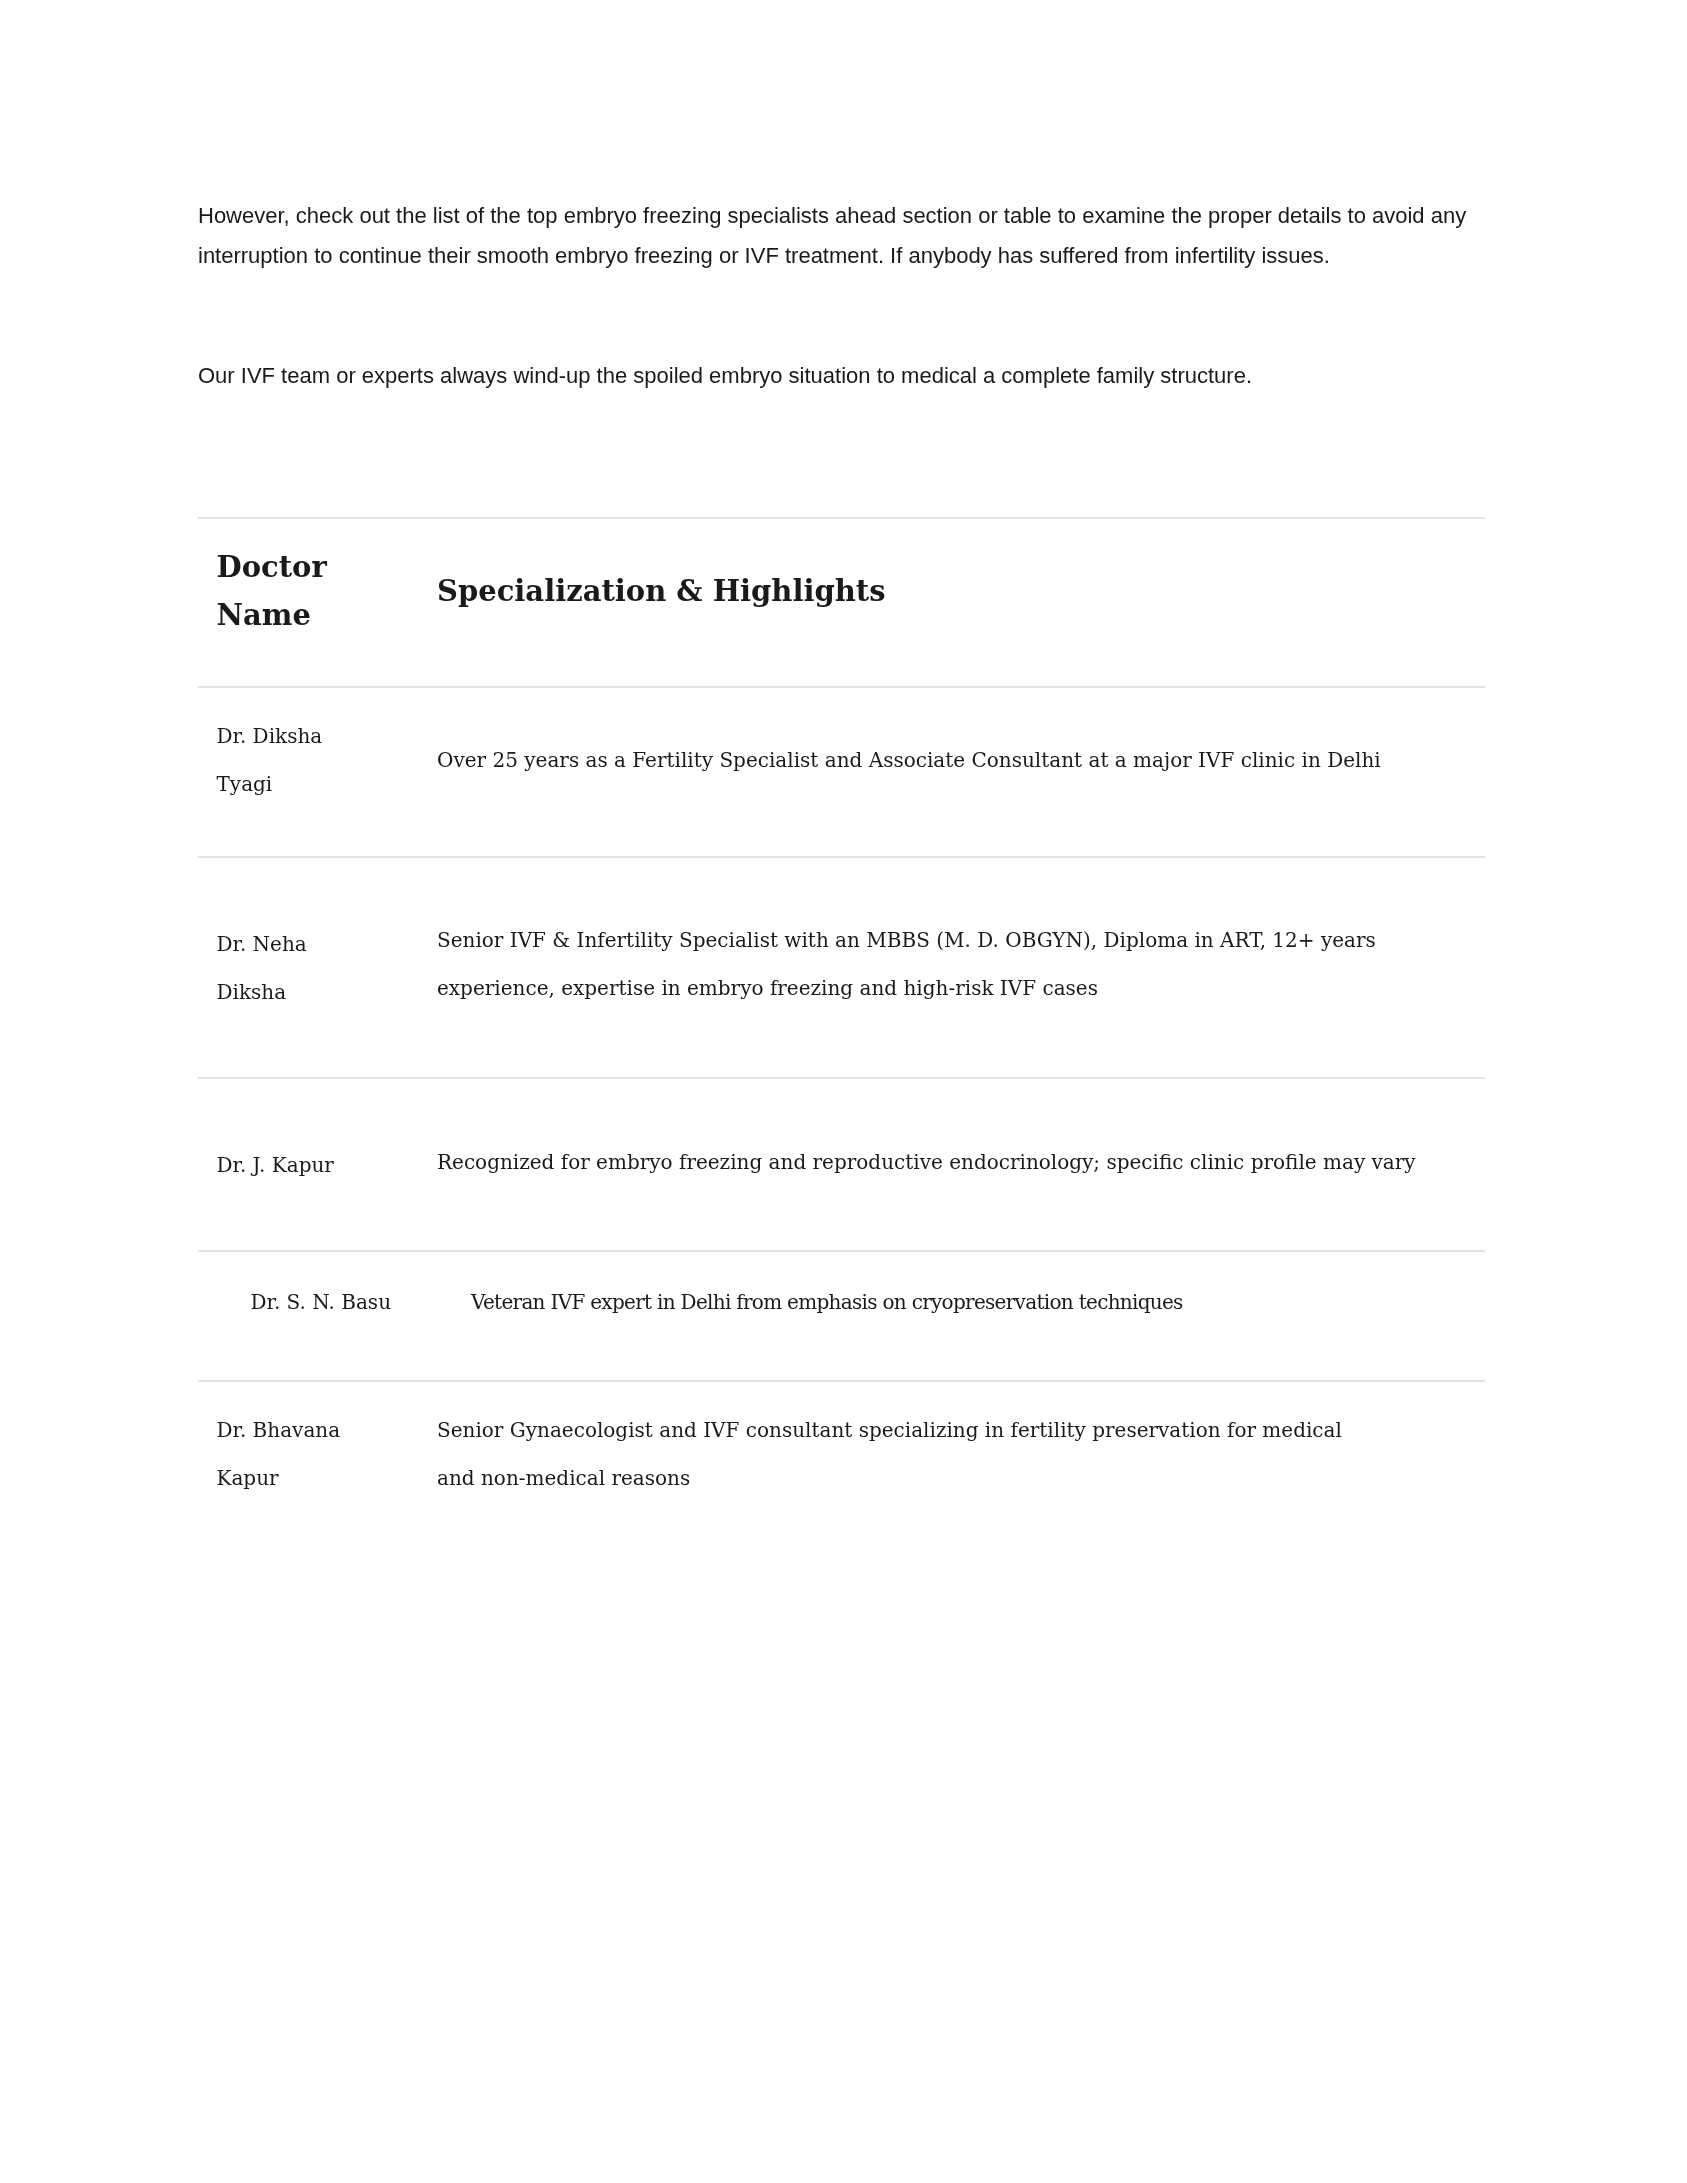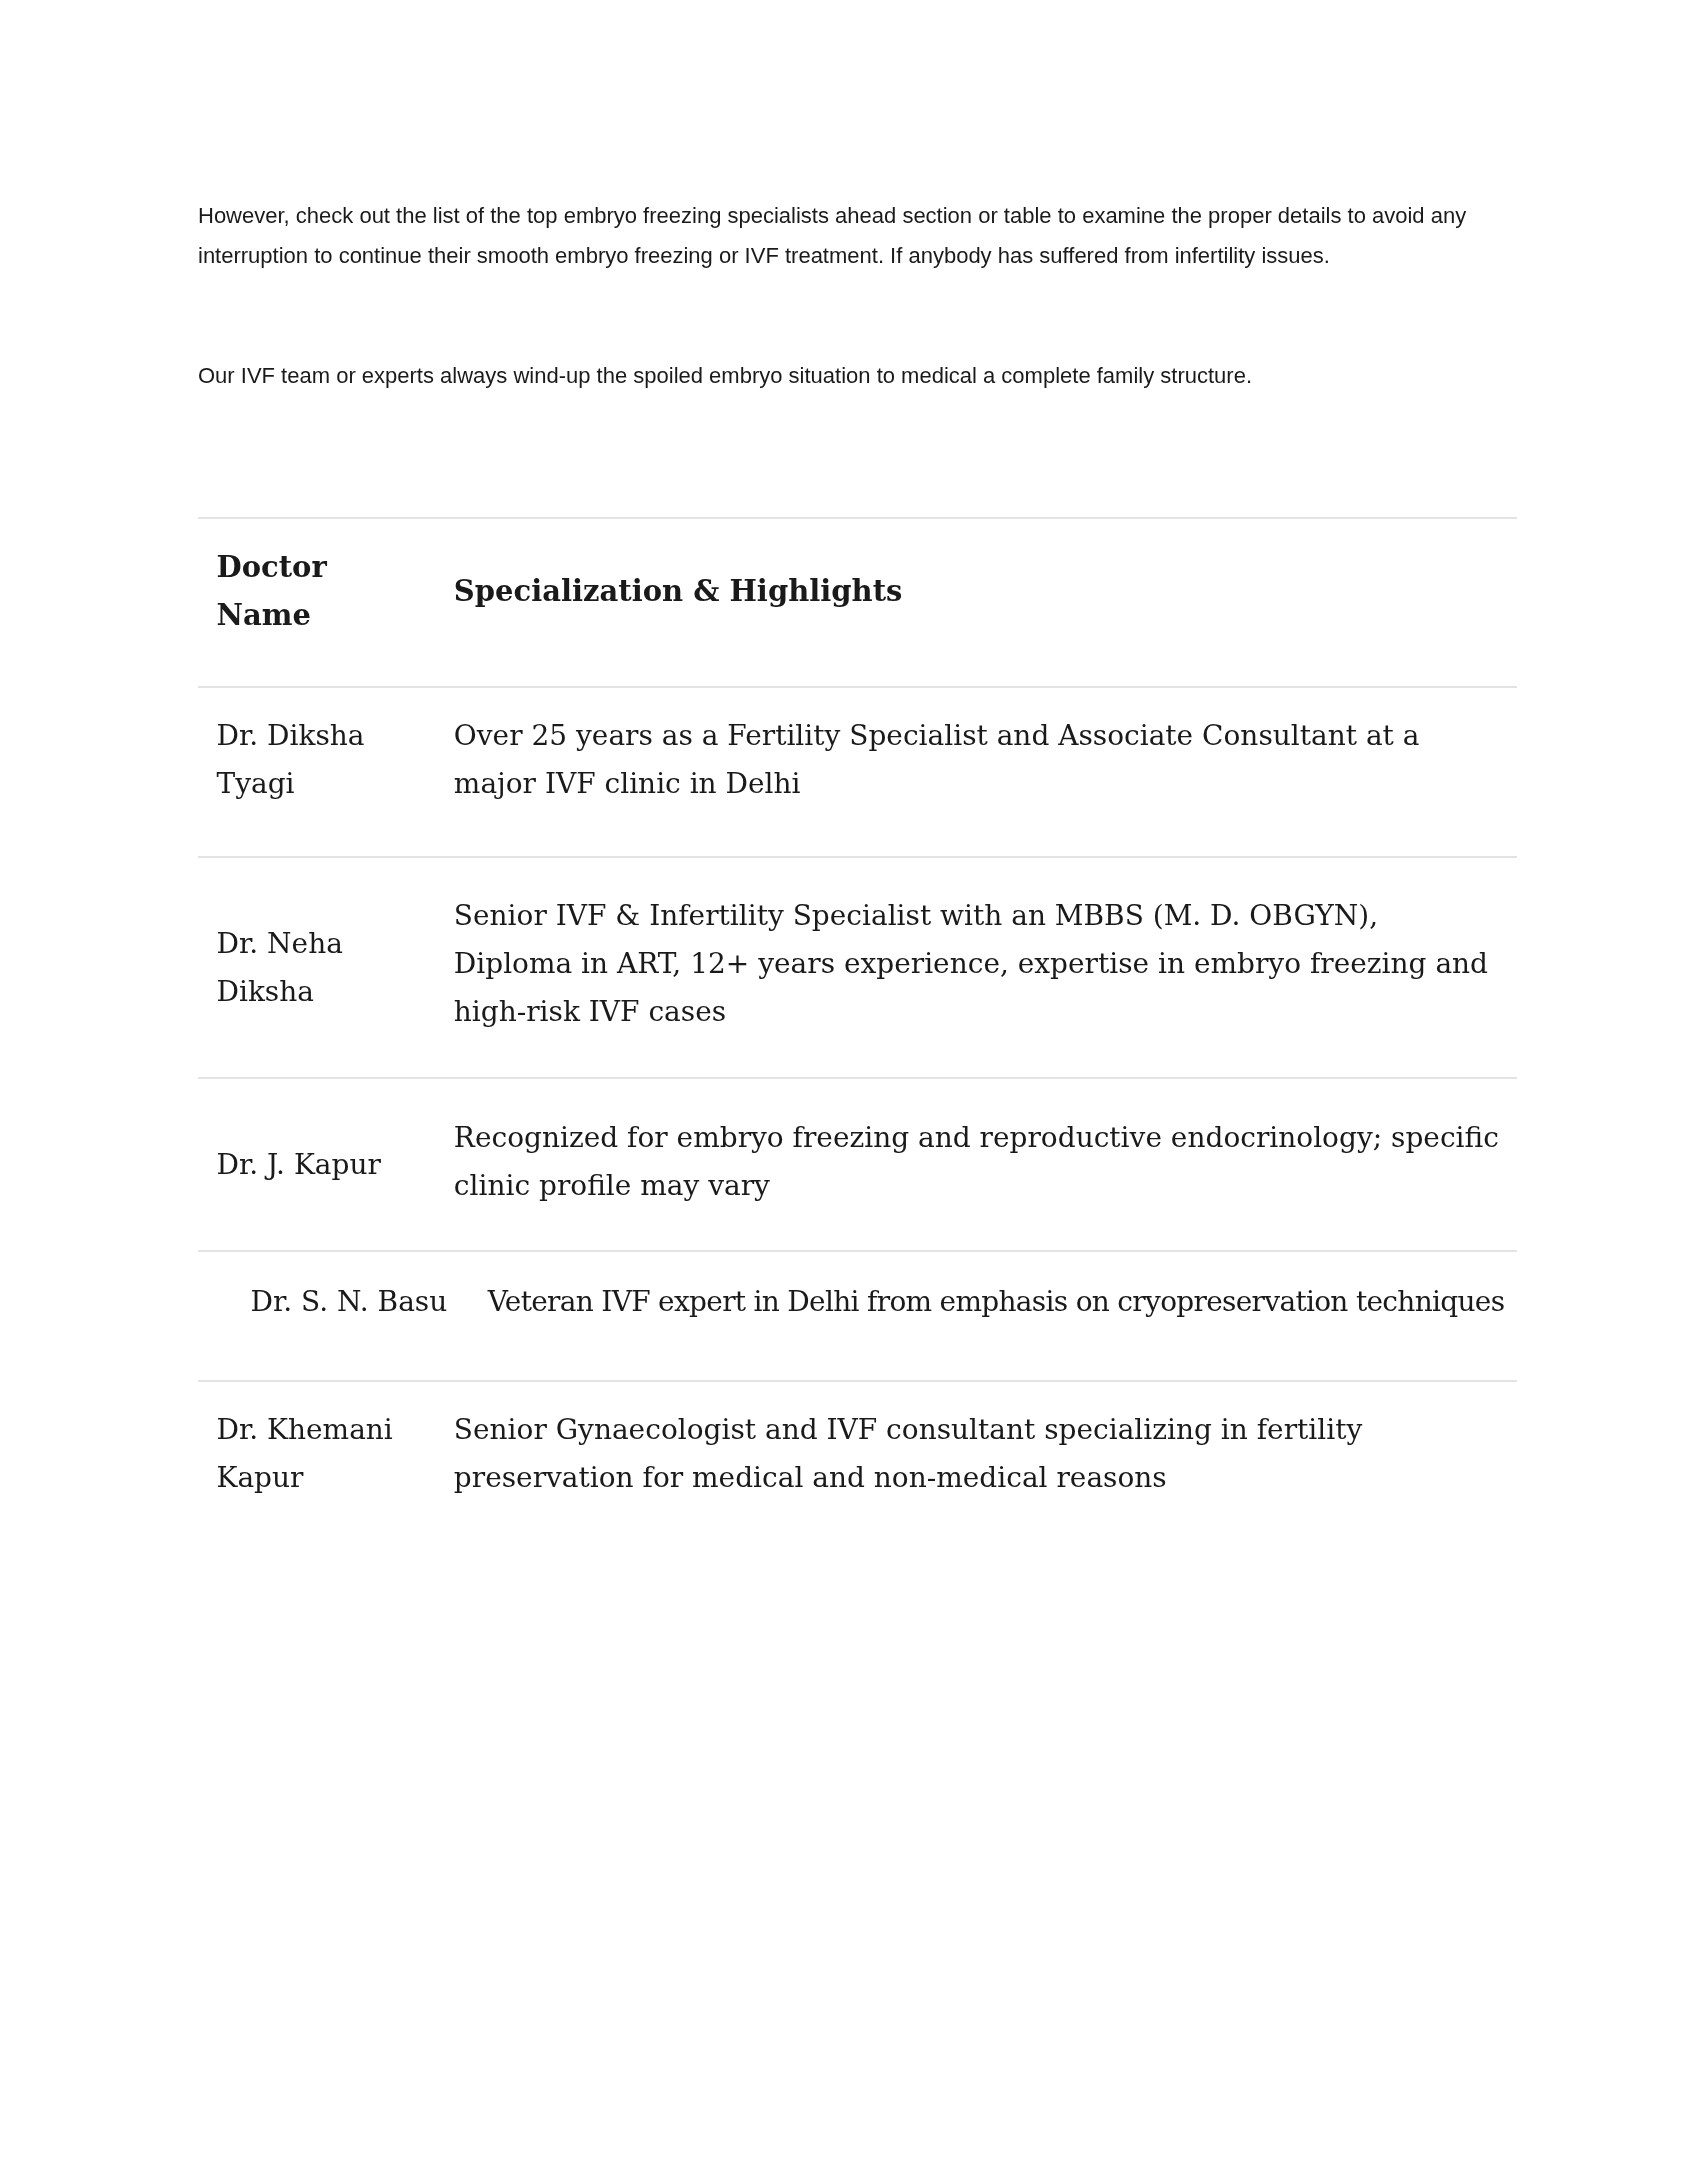--- a/index.html
+++ b/index.html
@@ -20,21 +20,21 @@
   .tbl {
     position: absolute;
     left: 0;
     top: 517px;
     width: 1287px;
     border-collapse: collapse;
     font-family: "DejaVu Serif", "Liberation Serif", serif;
     color: #1a1a1a;
   }
   .tbl td, .tbl th {
-    font-size: 28px;
+    font-size: 20px;
     line-height: 48px;
     vertical-align: middle;
     text-align: left;
     padding: 0;
     border-top: 2.6px solid #e3e3e3;
   }
   .tbl th { font-weight: bold; font-size: 29px; }
   .tbl .c1 { width: 239px; padding-left: 18.5px; padding-right: 6.6px; box-sizing: border-box; }
   .tbl .c2 { padding-right: 13px; }
   .tbl tr.hdr > * { height: 167px; }
@@ -96,21 +96,21 @@
     <tr class="r4">
       <td class="c1">
             <span class="cellinner" style="white-space:nowrap">Dr. S. N. Basu</span>
           </td>
       <td class="c2">
             <span class="cellinner" style="white-space:nowrap;letter-spacing:-0.7px">Veteran IVF expert in Delhi from emphasis on cryopreservation techniques</span>
           </td>
     </tr>
     <tr class="r5">
       <td class="c1">
-            <span class="cellinner" style="width:191px">Dr. Khemani Kapur</span>
+            <span class="cellinner" style="width:191px">Dr. Bhavana Kapur</span>
           </td>
       <td class="c2">
             <span class="cellinner" style="width:923px">Senior Gynaecologist and IVF consultant specializing in fertility preservation for medical and non-medical reasons</span>
           </td>
     </tr>
   </tbody>
     </table>
 </div>
 
 

